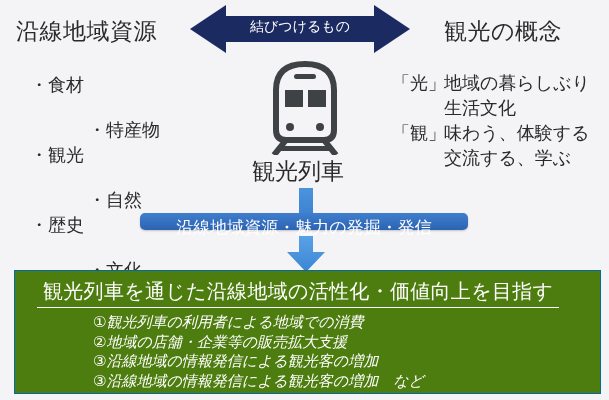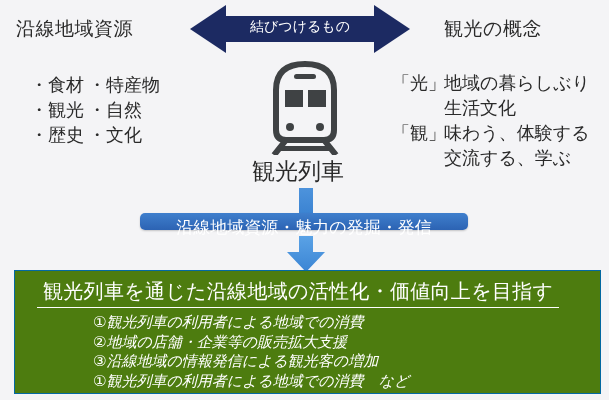--- a/index.html
+++ b/index.html
@@ -12,21 +12,21 @@
     background: #f4f4f6;
     position: relative;
     overflow: hidden;
     font-family: "DejaVu Sans", "Liberation Sans", sans-serif;
     color: #2b2b2b;
   }
   .abs { position: absolute; }
 
   
   .heading {
-    font-size: 19px;
+    font-size: 23px;
     color: #2a2a2a;
     letter-spacing: 0.5px;
     white-space: nowrap;
   }
   #left-heading { left: 16px; top: 16px; }
   #right-heading { left: 444px; top: 16px; }
 
   
   #double-arrow {
     left: 190px;
@@ -48,21 +48,21 @@
   
   #resource-list {
     left: 30px;
     top: 72px;
     font-size: 18px;
     line-height: 25px;
     color: #2a2a2a;
   }
   .res-row { display: flex; white-space: nowrap; }
   .res-col1 { width: 58px; }
-  .res-col2 { width: 100px; }
+  .res-col2 { width: 100px; margin-top: 45px; }
   .etc { padding-left: 26px; }
 
   
   #train-icon { left: 262px; top: 60px; width: 86px; height: 95px; }
   #train-label {
     left: 252px;
     top: 156px;
     font-size: 23px;
     color: #2a2a2a;
     white-space: nowrap;
@@ -223,15 +223,15 @@
 </div>
 
 <div id="discover-banner" class="abs">沿線地域資源・魅力の発掘・発信</div>
 
 <div id="goal-box" class="abs">
   <div id="goal-title">観光列車を通じた沿線地域の活性化・価値向上を目指す</div>
   <div id="goal-items">
     <div>①観光列車の利用者による地域での消費</div>
     <div>②地域の店舗・企業等の販売拡大支援</div>
     <div>③沿線地域の情報発信による観光客の増加</div>
-    <div>①観光列車の利用者による地域での消費　など</div>
+    <div>③沿線地域の情報発信による観光客の増加　など</div>
   </div>
 </div>
 
 </body></html>

